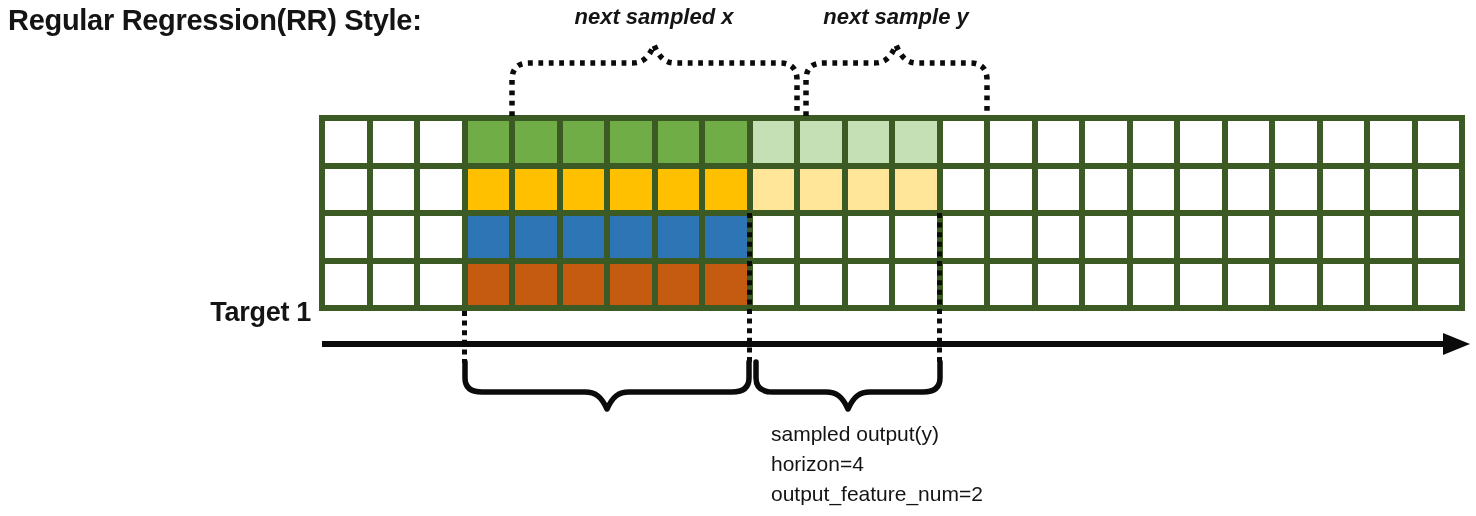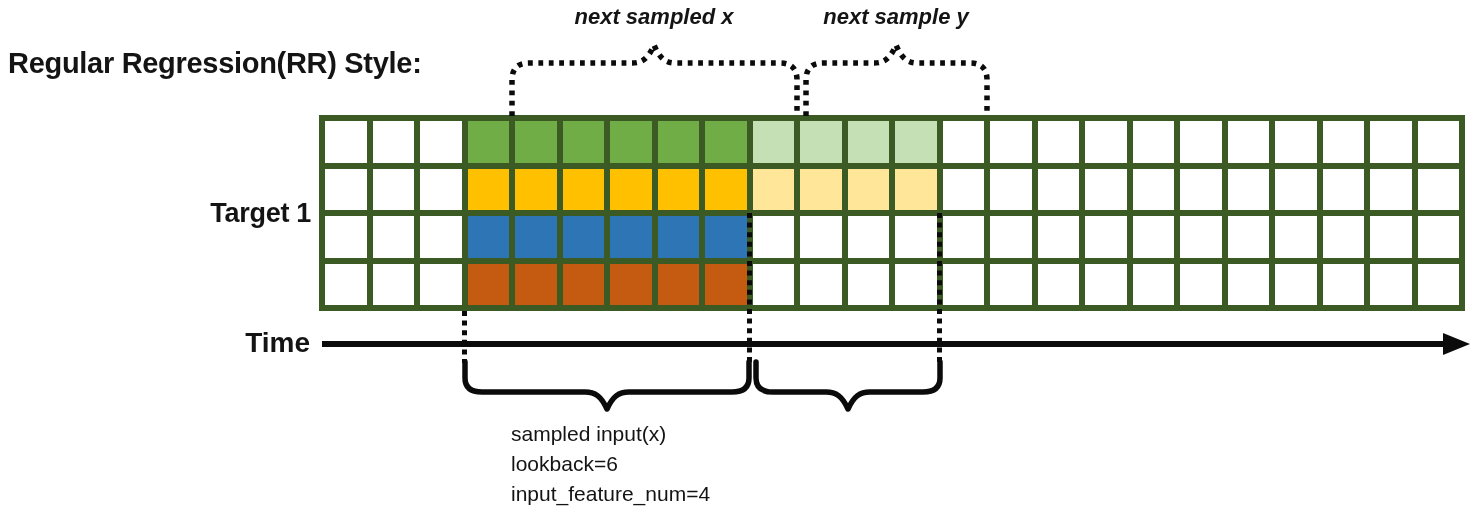--- a/index.html
+++ b/index.html
@@ -2,31 +2,31 @@
 <html><head>
 <meta charset="utf-8">
 <style>
   html,body { margin:0; padding:0; background:#ffffff; }
   .canvas {
     position:relative; width:1476px; height:516px; background:#ffffff;
     font-family:"Liberation Sans", sans-serif; overflow:hidden; color:#141414;
   }
   .title {
     position:absolute; left:8px; top:4px;
-    font-size:29px; font-weight:bold; letter-spacing:-0.3px; white-space:nowrap;margin-top:43px;
+    font-size:29px; font-weight:bold; letter-spacing:-0.3px; white-space:nowrap;
   }
   .top-label {
     position:absolute; top:4px; width:300px; text-align:center;
     font-size:22px; font-style:italic; font-weight:bold; white-space:nowrap;
   }
   .top-label.x { left:504px; }
   .top-label.y { left:746px; }
   .row-labels {
-    position:absolute; left:0; top:115px; width:311px; height:196px;
-    display:flex; 
+    position:absolute; left:0; top:132px; width:311px; height:196px;
+    display:flex; align-items:flex-end;
   }
   .row-label {
     flex:1; display:flex; align-items:center; justify-content:flex-end;
     font-size:27px; font-weight:bold; letter-spacing:-0.3px; white-space:nowrap;
   }
   .grid {
     position:absolute; left:319px; top:115px; width:1146px; height:196px;
     box-sizing:border-box; padding:6px;
     display:grid; grid-template-columns:repeat(24,1fr); grid-template-rows:repeat(4,1fr);
     gap:6px;
@@ -149,39 +149,38 @@
       <div class="cell" style="background: rgb(255, 255, 255);"></div>
       <div class="cell" style="background: rgb(255, 255, 255);"></div>
       <div class="cell" style="background: rgb(255, 255, 255);"></div>
       <div class="cell" style="background: rgb(255, 255, 255);"></div>
       <div class="cell" style="background: rgb(255, 255, 255);"></div>
       <div class="cell" style="background: rgb(255, 255, 255);"></div>
       <div class="cell" style="background: rgb(255, 255, 255);"></div>
       <div class="cell" style="background: rgb(255, 255, 255);"></div>
     </div>
 
-  <div class="time-label">Time</div>
 
   <svg class="overlay" width="1476" height="516" viewBox="0 0 1476 516">
 
     <path d="M 512 116 L 512 80 Q 512 63 529 63 L 632 63 C 642 63 648 59 654 45 C 660 59 666 63 676 63 L 780 63 Q 797 63 797 80 L 797 116" fill="none" stroke="#0b0b0b" stroke-width="5.5" stroke-dasharray="4.8 5.6"></path>
 
     <path d="M 806 116 L 806 80 Q 806 63 823 63 L 874 63 C 884 63 890 59 896 45 C 902 59 908 63 918 63 L 970 63 Q 987 63 987 80 L 987 116" fill="none" stroke="#0b0b0b" stroke-width="5.5" stroke-dasharray="4.8 5.6"></path>
 
     <line x1="464.5" y1="311" x2="464.5" y2="363" stroke="#0b0b0b" stroke-width="5" stroke-dasharray="5 4.6"></line>
     <line x1="749.5" y1="213" x2="749.5" y2="363" stroke="#0b0b0b" stroke-width="5" stroke-dasharray="5 4.6"></line>
     <line x1="939.5" y1="213" x2="939.5" y2="363" stroke="#0b0b0b" stroke-width="5" stroke-dasharray="5 4.6"></line>
 
     <line x1="322" y1="344" x2="1448" y2="344" stroke="#0b0b0b" stroke-width="6"></line>
     <polygon points="1443,333 1470,344 1443,355" fill="#0b0b0b"></polygon>
 
     <path d="M 465 362 L 465 378 Q 465 392 482 392 L 585 392 C 595 392 601 396 607 409 C 613 396 619 392 629 392 L 732 392 Q 749 392 749 378 L 749 362" fill="none" stroke="#0b0b0b" stroke-width="5.5" stroke-linejoin="round" stroke-linecap="round"></path>
 
     <path d="M 756 362 L 756 378 Q 756 392 773 392 L 826 392 C 836 392 842 396 848 409 C 854 396 860 392 870 392 L 923 392 Q 940 392 940 378 L 940 362" fill="none" stroke="#0b0b0b" stroke-width="5.5" stroke-linejoin="round" stroke-linecap="round"></path>
   </svg>
 
-  <div class="caption input">
-    <div>sampled input(x)</div>
-    <div>lookback=6</div>
-    <div>input_feature_num=4</div>
+  <div class="caption output">
+    <div>sampled output(y)</div>
+    <div>horizon=4</div>
+    <div>output_feature_num=2</div>
   </div>
 
 </div>
 
 </body></html>

